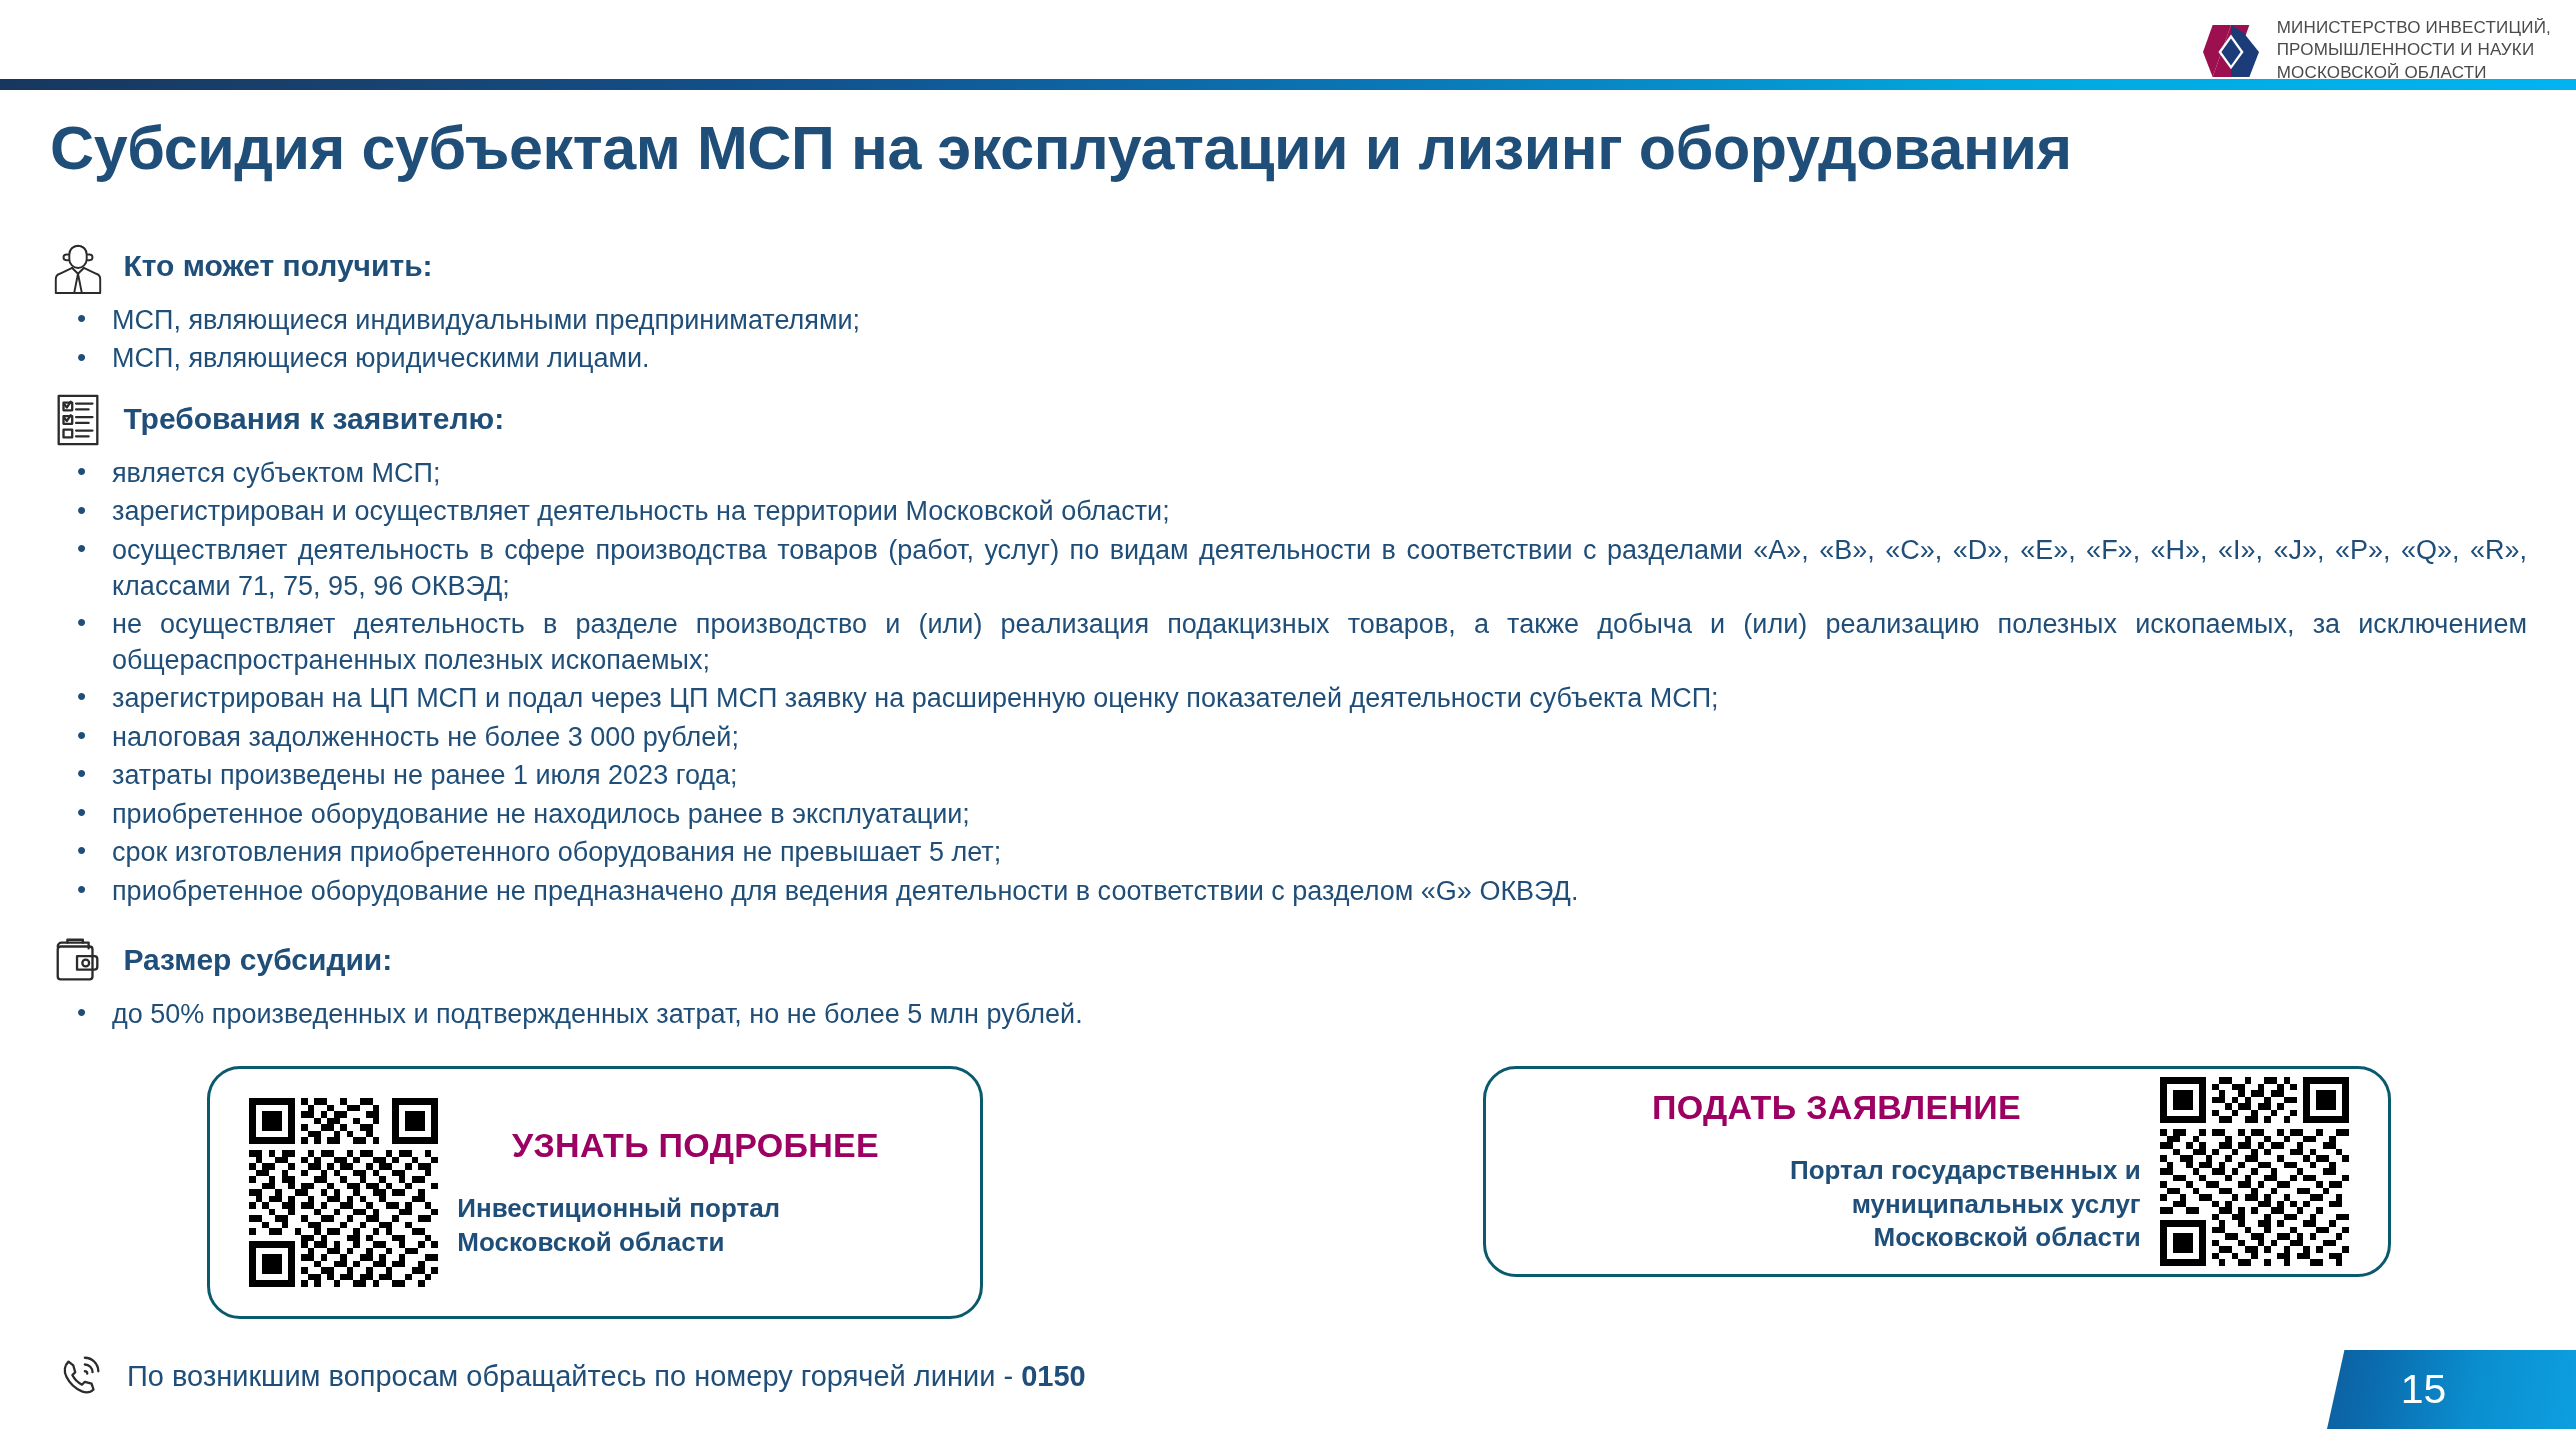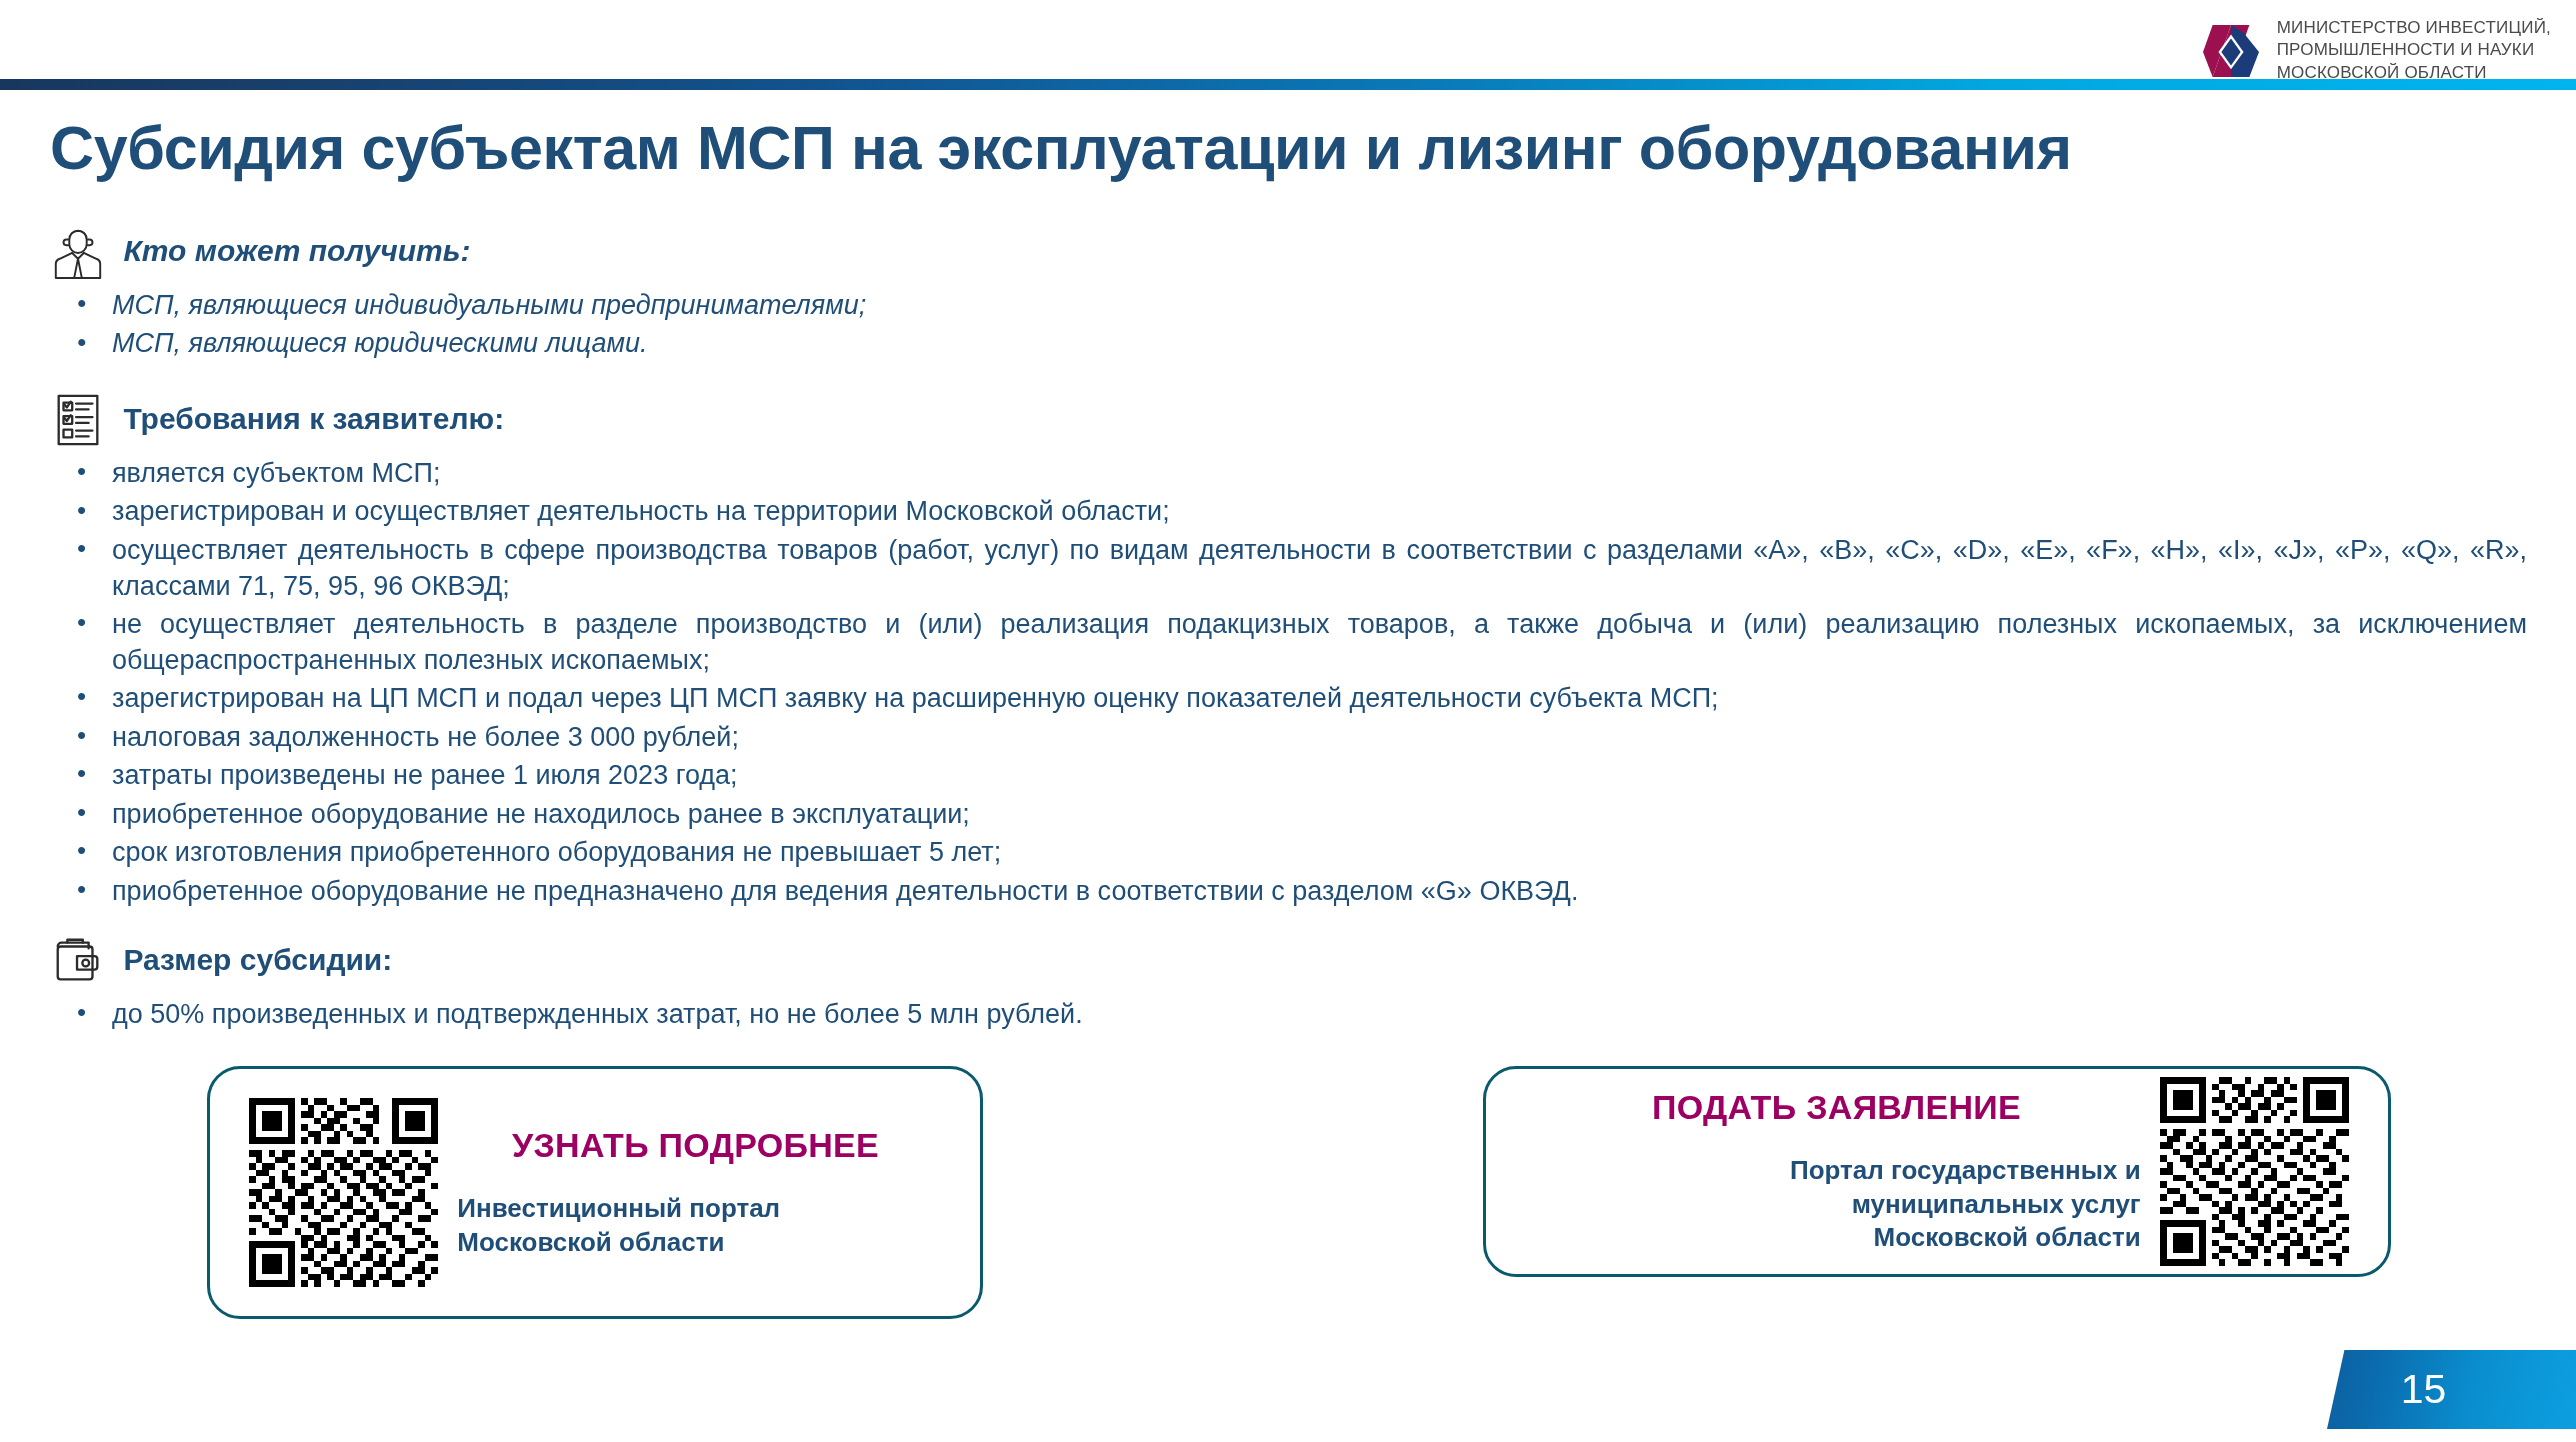--- a/index.html
+++ b/index.html
@@ -212,21 +212,21 @@
     </svg>
     <div class="ministry-name">МИНИСТЕРСТВО ИНВЕСТИЦИЙ,
 ПРОМЫШЛЕННОСТИ И НАУКИ
 МОСКОВСКОЙ ОБЛАСТИ</div>
   </div>
 
   <div class="header-rule"></div>
 
   <div class="slide-title">Субсидия субъектам МСП на эксплуатации и лизинг оборудования</div>
 
-  <div class="section" style="top:230px; width:2473px;font-style:italic;">
+  <div class="section" style="top:245px; width:2473px;">
     <div class="section-head">
       <svg class="section-icon" viewBox="0 0 58 58">
         <g fill="none" stroke="#2b2b2b" stroke-width="2" stroke-linejoin="round" stroke-linecap="round">
           <path d="M20 16 a9 9 0 0 1 18 0 v5 a9 9 0 0 1 -18 0 z"></path>
           <path d="M20 14 c2-7 16-8 18 0 c1-9-17-11-18 0z" fill="#2b2b2b" stroke="none"></path>
           <path d="M19 16 h-2 a3 3 0 0 0 0 6 h2"></path>
           <path d="M39 16 h2 a3 3 0 0 1 0 6 h-2"></path>
           <path d="M23 30 l6 6 l6 -6"></path>
           <path d="M23 30 L10 36 a6 6 0 0 0 -4 6 v14 h46 V42 a6 6 0 0 0 -4 -6 L35 30"></path>
           <path d="M29 36 l-4 20 M29 36 l4 20"></path>
@@ -730,19 +730,32 @@
         <rect x="9" y="28" width="1" height="1"></rect>
           <rect x="12" y="28" width="2" height="1"></rect>
           <rect x="16" y="28" width="1" height="1"></rect>
           <rect x="19" y="28" width="1" height="1"></rect>
           <rect x="23" y="28" width="2" height="1"></rect>
           <rect x="27" y="28" width="1" height="1"></rect>
       </g>
     </svg>
   </div>
 
+  <div class="footer-line">
+    <svg class="phone-icon" viewBox="0 0 52 52">
+      <g fill="none" stroke="#2b2b2b" stroke-width="2.4" stroke-linecap="round" stroke-linejoin="round">
+        <path d="M13 10 c-4 4 -5 10 -2 16 c3 6 9 12 16 15 c5 2 9 1 12 -2 l-2 -6 l-7 -2 l-3 3 c-4 -2 -8 -6 -10 -10 l3 -3 l-2 -7 z"></path>
+        <path d="M30 6 a14 14 0 0 1 14 14"></path>
+        <path d="M30 13 a8 8 0 0 1 8 8"></path>
+        <path d="M30 20 a2.5 2.5 0 0 1 2.5 2.5"></path>
+      </g>
+    </svg>
+    <div class="footer-text">
+      <span>По возникшим вопросам обращайтесь по номеру горячей линии - </span><b>0150</b>
+    </div>
+  </div>
 
   <div class="page-badge">
     <span class="page-number">15</span>
   </div>
 
 </div>
 
 
 </body></html>

